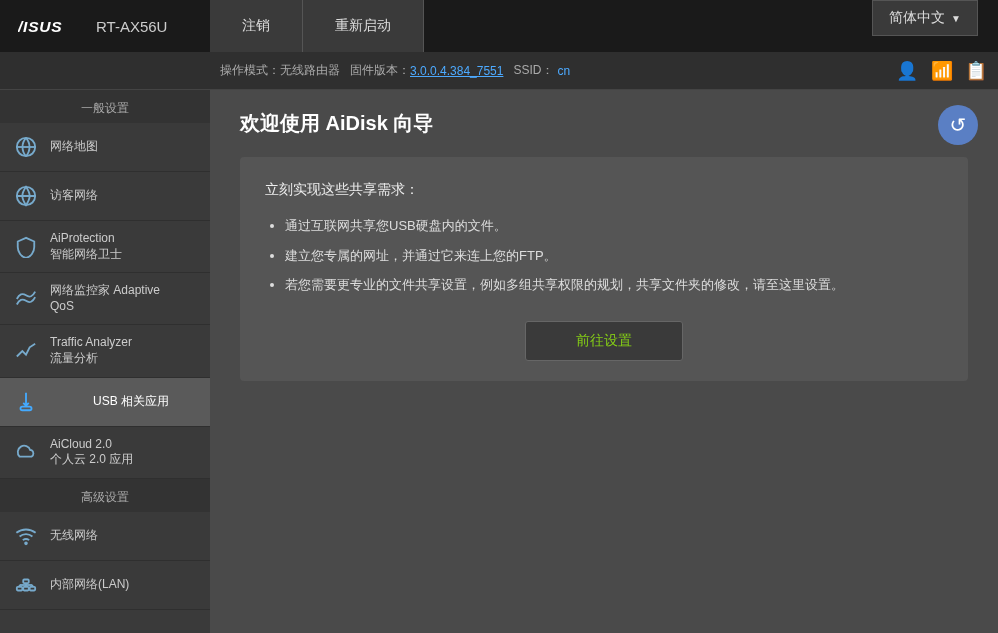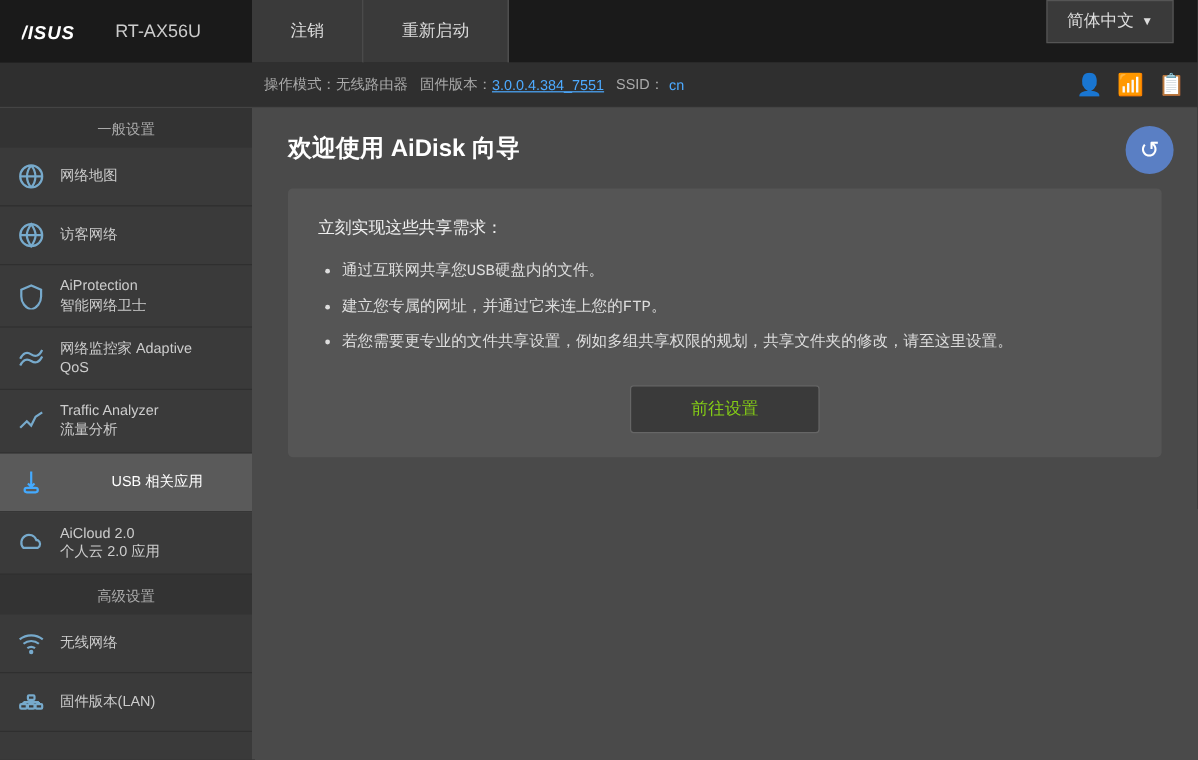--- a/index.html
+++ b/index.html
@@ -215,21 +215,20 @@
     }
     .content-box .sub-title {
       margin-bottom: 12px;
       font-size: 14px;
       color: #eee;
     }
     .content-box ul {
       list-style: disc;
       padding-left: 20px;
       margin-bottom: 10px;
-      font-family: Liberation Mono, monospace;
     }
     .content-box ul li {
       margin-bottom: 6px;
       color: #ddd;
     }
     .go-btn-wrap {
       display: flex;
       justify-content: center;
       margin-top: 25px;
     }
@@ -369,21 +368,21 @@
             <rect x="2" y="14" width="6" height="4" rx="1"></rect>
             <rect x="9" y="14" width="6" height="4" rx="1"></rect>
             <rect x="16" y="14" width="6" height="4" rx="1"></rect>
             <rect x="9" y="6" width="6" height="4" rx="1"></rect>
             <line x1="12" y1="10" x2="12" y2="14"></line>
             <line x1="5" y1="14" x2="5" y2="12"></line>
             <line x1="19" y1="14" x2="19" y2="12"></line>
             <line x1="5" y1="12" x2="19" y2="12"></line>
           </svg>
       </div>
-      <span class="sidebar-label">固件版本(LAN)</span>
+      <span class="sidebar-label">内部网络(LAN)</span>
     </div>
   </div>
 
   <div class="content-area">
     <div class="content-inner">
       <button class="back-btn">
         <span class="back-btn-arrow">↺</span>
       </button>
       <div class="page-title">欢迎使用 AiDisk 向导</div>
       <div class="content-box">

